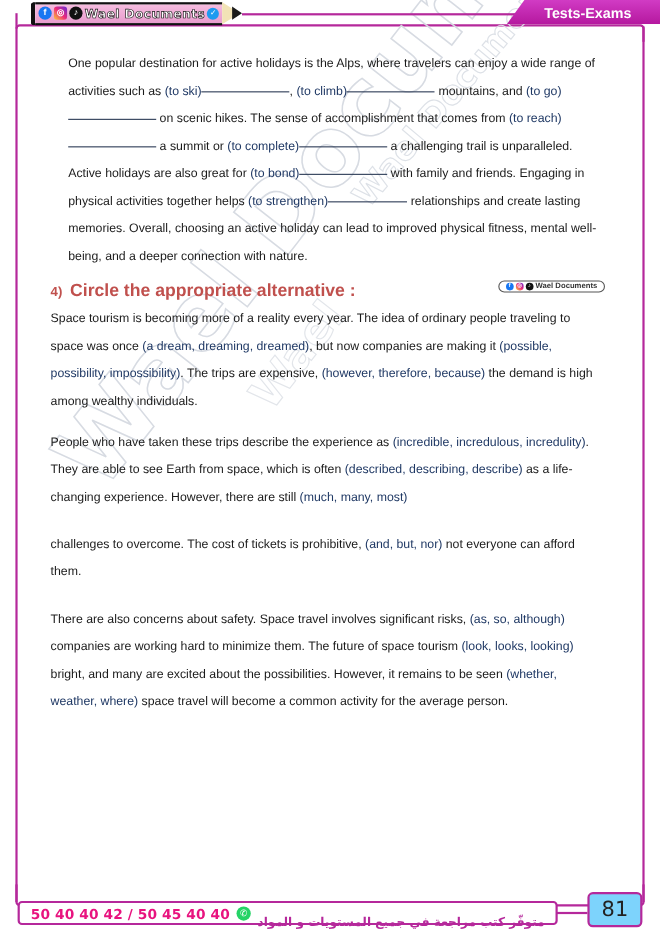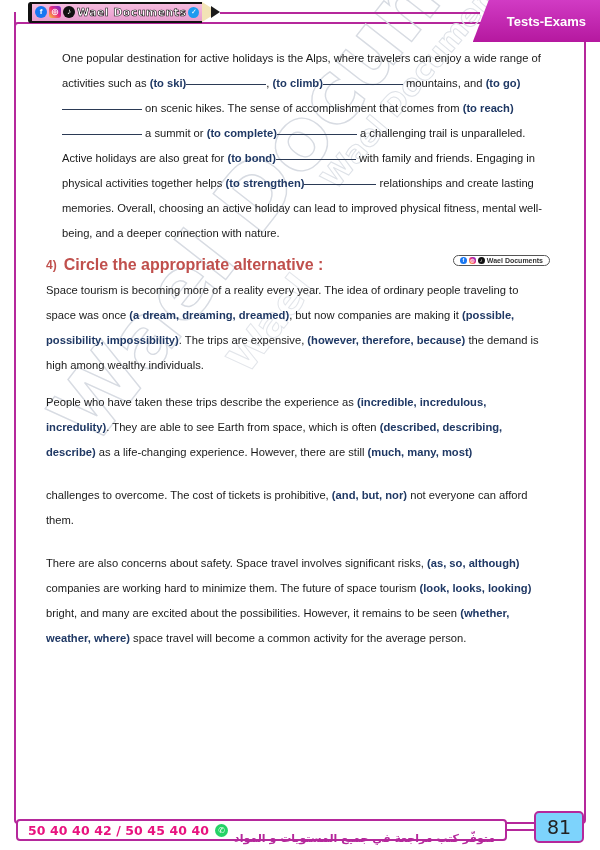--- a/index.html
+++ b/index.html
@@ -79,21 +79,21 @@
     font-family:"DejaVu Sans", sans-serif;
   }
   .verified{
     width:11px;height:11px;border-radius:50%;
     background:#1d9bf0;color:#fff;font-size:7px;
     display:inline-flex;align-items:center;justify-content:center;
     flex:0 0 auto;
   }
   .tab-right{
     position:absolute;right:0;top:0;
-    height:42px;padding:0 14px 0 34px;
+    height:22px;padding:0 26px 0 34px;
     background:linear-gradient(180deg,#d13bc4,#b5189f);
     color:#fff;font-weight:bold;font-size:13px;
     display:flex;align-items:center;
     clip-path:polygon(16px 0,100% 0,100% 100%,0 100%);
   }
   .connector{
     position:absolute;top:12px;left:220px;right:120px;
     height:2.2px;background:#B5289B;
   }
   .conn-left-drop{
@@ -110,21 +110,21 @@
   }
   .para{
     font-size:11.2px;
     line-height:25px;
     color:#1a1a1a;
     text-align:left;
     margin:0 0 2px 0;
     font-family:"Liberation Sans", sans-serif;
   }
   .p1{padding-left:16px;width:484px;}
-  .bl{color:#1F3864;font-weight:bold;}
+  .bl{color:#1F3864;font-weight:normal;}
   .blank{
     display:inline-block;
     border-bottom:1.1px solid #2b3a55;
     vertical-align:2px;
   }
   .w80{width:80px;}
   .w72{width:72px;}
 
   .ex-head{
     display:flex;align-items:center;

